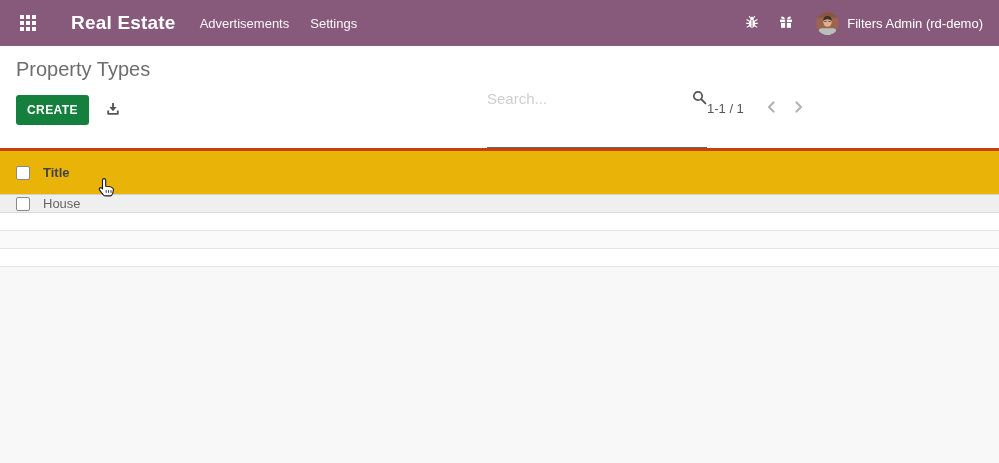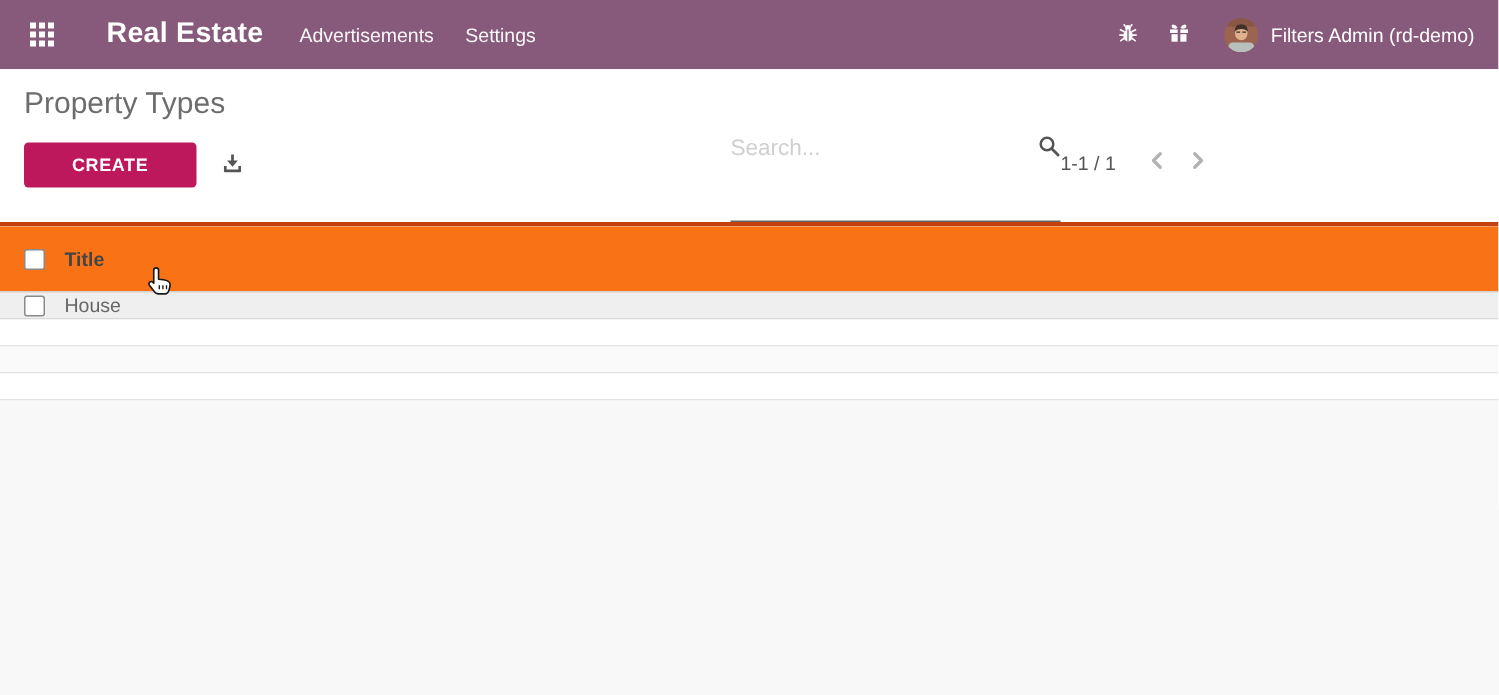--- a/index.html
+++ b/index.html
@@ -30,23 +30,23 @@
 
   
   .control-panel {
     background:#fff; border-bottom:3px solid #c2410c;
     padding:9px 14px 0 16px; height:105px; display:flex; flex-shrink:0;
   }
   .cp-left { flex:1; }
   .page-title { font-size:20px; font-weight:400; color:#6d6d6d; line-height:1.25; margin-top:2px; }
   .cp-left-row2 { display:flex; align-items:center; margin-top:13px; }
   .btn-create {
-    background:#be185d; color:#fff; border:none; border-radius:3px;
+    background:#15803d; color:#fff; border:none; border-radius:3px;
     font-size:12px; font-weight:700; letter-spacing:.4px;
-    padding:8px 32px; cursor:pointer; font-family:inherit;
+    padding:8px 11px; cursor:pointer; font-family:inherit;
   }
   .btn-export { background:none; border:none; cursor:pointer; margin-left:17px; display:flex; }
 
   .cp-right { width:498px; display:flex; }
   .searchbox { display:flex; align-items:center; border-bottom:1px solid #666; padding-bottom:5px; }
   .searchbox input {
     flex:1; border:none; outline:none; font-size:15px; color:#333;
     font-family:inherit; background:transparent;
   }
   .searchbox input::placeholder { color:#cfcfcf; }
@@ -62,21 +62,21 @@
   .star-glyph { font-size:14px; line-height:1; color:#4c4c4c; }
   .pager { display:flex; align-items:center; }
   .pager-value { font-size:13px; color:#555; cursor:pointer; }
   .pg-btn { background:none; border:none; cursor:pointer; display:flex; padding:0; }
   .pg-btn.prev { margin-left:22px; }
   .pg-btn.next { margin-left:16px; }
 
   
   .list-view { flex:1; display:flex; flex-direction:column; background:#fff; }
   .lrow { display:flex; align-items:center; padding-left:16px; border-bottom:1px solid #e4e4e4; flex-shrink:0; }
-  .thead { height:44px; font-weight:700; color:#444; font-size:13px; border-bottom:1px solid #d2d2d2; background:#f97316; }
+  .thead { height:44px; font-weight:700; color:#444; font-size:13px; border-bottom:1px solid #d2d2d2; background:#eab308; }
   .drow { height:18px; font-size:13px; color:#666; background:#fff; cursor:pointer; }
   .drow.hovered { background:#efefef; border-bottom:1px solid #d9d9d9; }
   .drow.zebra { background:#fafafa; }
   .cbx {
     width:14px; height:14px; border:1.5px solid #8a8a8a; border-radius:2px;
     background:#fff; flex-shrink:0; cursor:pointer;
   }
   .cell-title { margin-left:13px; }
   .empty-area { flex:1; background:#f8f8f8; }
 

